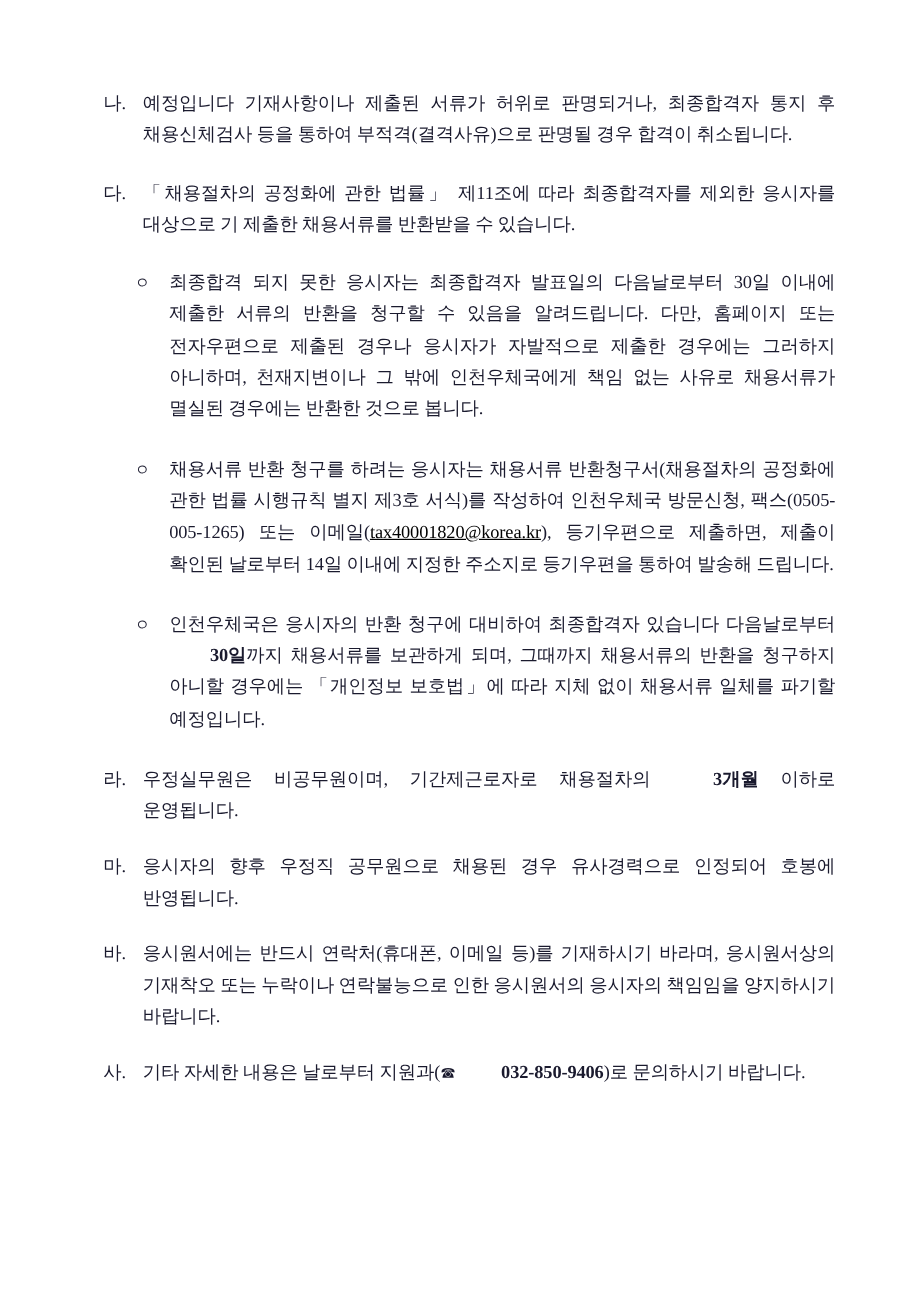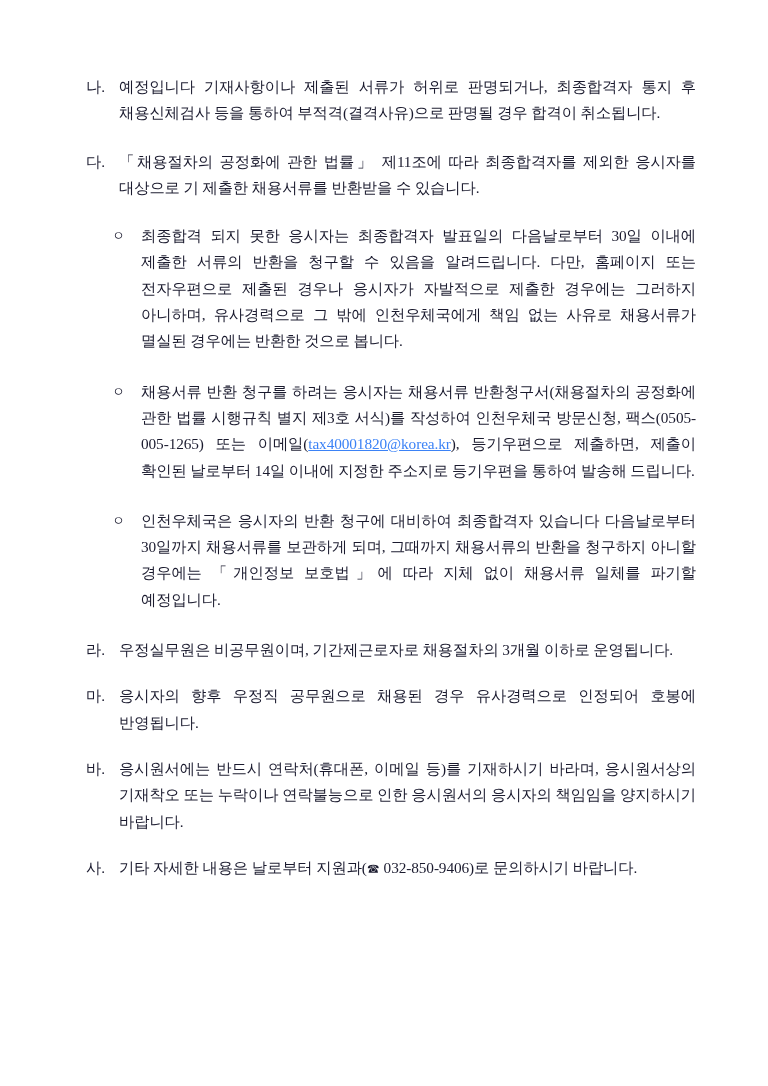--- a/index.html
+++ b/index.html
@@ -57,24 +57,25 @@
   }
   .lvl2 .marker {
     min-width: 22px;
     font-size: 13px;
     padding-top: 2px;
   }
   .tight {
     margin-bottom: 20px;
   }
   .bold {
-    font-weight: normal;
+    font-weight: bold;
+    margin-left: 34px;
   }
   .link {
-    color: #3b82f6;
+    color: #000000;
     text-decoration: underline;
   }
   .phone-icon {
     font-size: 13px;
     letter-spacing: 0;
   }
   .nowrap {
     white-space: nowrap;
   }
 </style>
@@ -88,21 +89,21 @@
     <span class="body-text">예정입니다 기재사항이나 제출된 서류가 허위로 판명되거나, 최종합격자 통지 후 채용신체검사 등을 통하여 부적격(결격사유)으로 판명될 경우 합격이 취소됩니다.</span>
   </div>
 
   <div class="block lvl1">
     <span class="marker">다.</span>
     <span class="body-text">「채용절차의 공정화에 관한 법률」 제11조에 따라 최종합격자를 제외한 응시자를 대상으로 기 제출한 채용서류를 반환받을 수 있습니다.</span>
   </div>
 
   <div class="block lvl2">
     <span class="marker">ㅇ</span>
-    <span class="body-text">최종합격 되지 못한 응시자는 최종합격자 발표일의 다음날로부터 30일 이내에 제출한 서류의 반환을 청구할 수 있음을 알려드립니다. 다만, 홈페이지 또는 전자우편으로 제출된 경우나 응시자가 자발적으로 제출한 경우에는 그러하지 아니하며, 유사경력으로 그 밖에 인천우체국에게 책임 없는 사유로 채용서류가 멸실된 경우에는 반환한 것으로 봅니다.</span>
+    <span class="body-text">최종합격 되지 못한 응시자는 최종합격자 발표일의 다음날로부터 30일 이내에 제출한 서류의 반환을 청구할 수 있음을 알려드립니다. 다만, 홈페이지 또는 전자우편으로 제출된 경우나 응시자가 자발적으로 제출한 경우에는 그러하지 아니하며, 천재지변이나 그 밖에 인천우체국에게 책임 없는 사유로 채용서류가 멸실된 경우에는 반환한 것으로 봅니다.</span>
   </div>
 
   <div class="block lvl2">
     <span class="marker">ㅇ</span>
     <span class="body-text"><span>채용서류 반환 청구를 하려는 응시자는 채용서류 반환청구서(채용절차의 공정화에 관한 법률 시행규칙 별지 제3호 서식)를 작성하여 인천우체국 방문신청, 팩스(0505-005-1265) 또는 이메일(</span><a class="link" href="#">tax40001820@korea.kr</a><span>), 등기우편으로 제출하면, 제출이 확인된 날로부터 14일 이내에 지정한 주소지로 등기우편을 통하여 발송해 드립니다.</span></span>
   </div>
 
   <div class="block lvl2">
     <span class="marker">ㅇ</span>
     <span class="body-text"><span>인천우체국은 응시자의 반환 청구에 대비하여 최종합격자 있습니다 다음날로부터 </span><span class="bold">30일</span><span>까지 채용서류를 보관하게 되며, 그때까지 채용서류의 반환을 청구하지 아니할 경우에는 「개인정보 보호법」에 따라 지체 없이 채용서류 일체를 파기할 예정입니다.</span></span>

